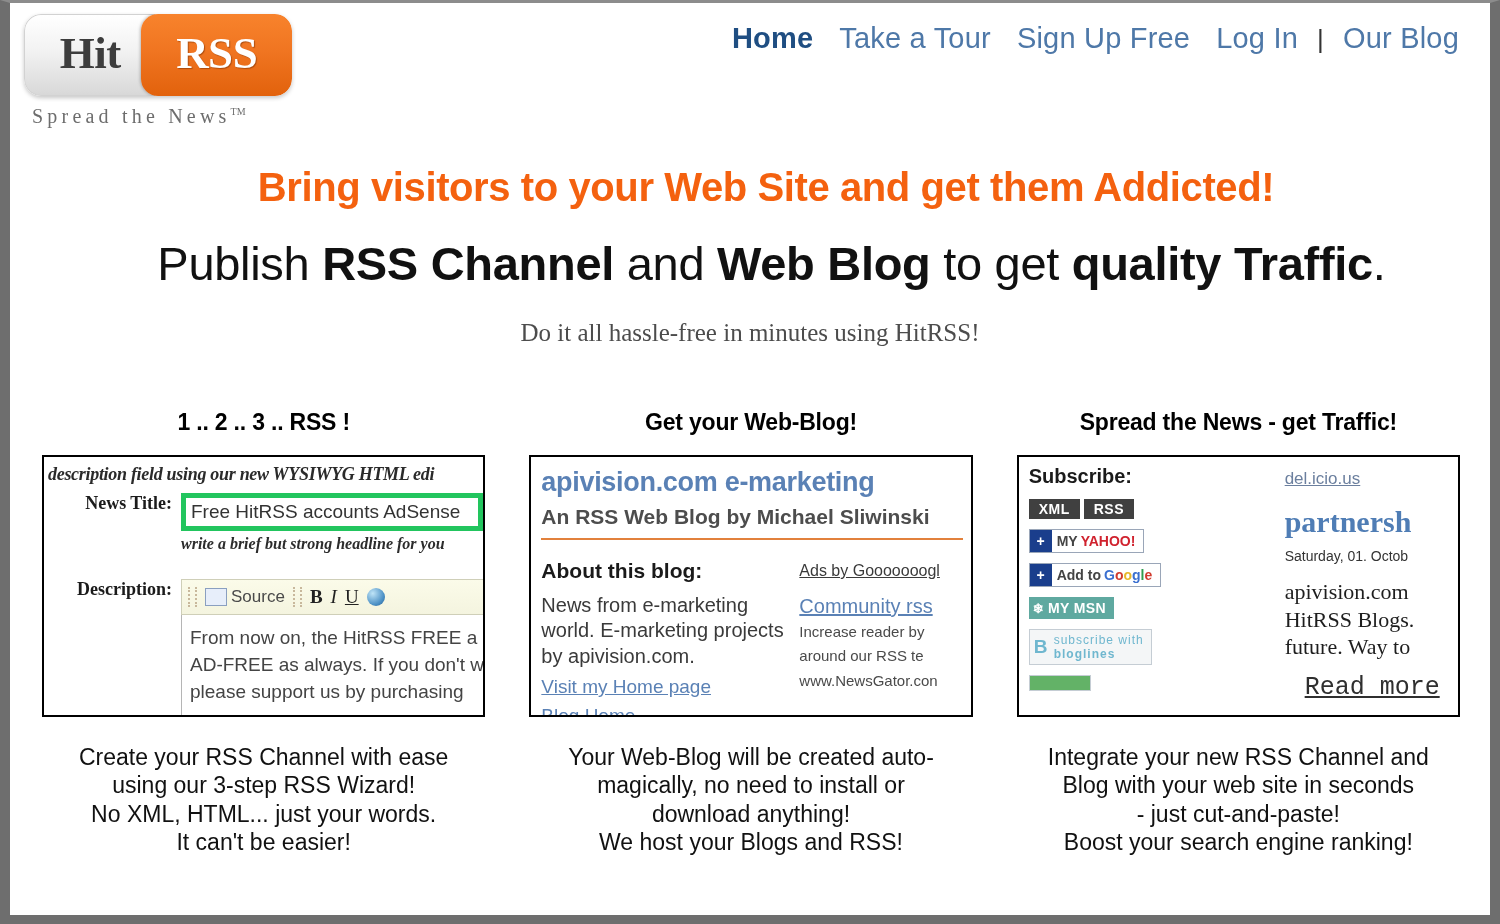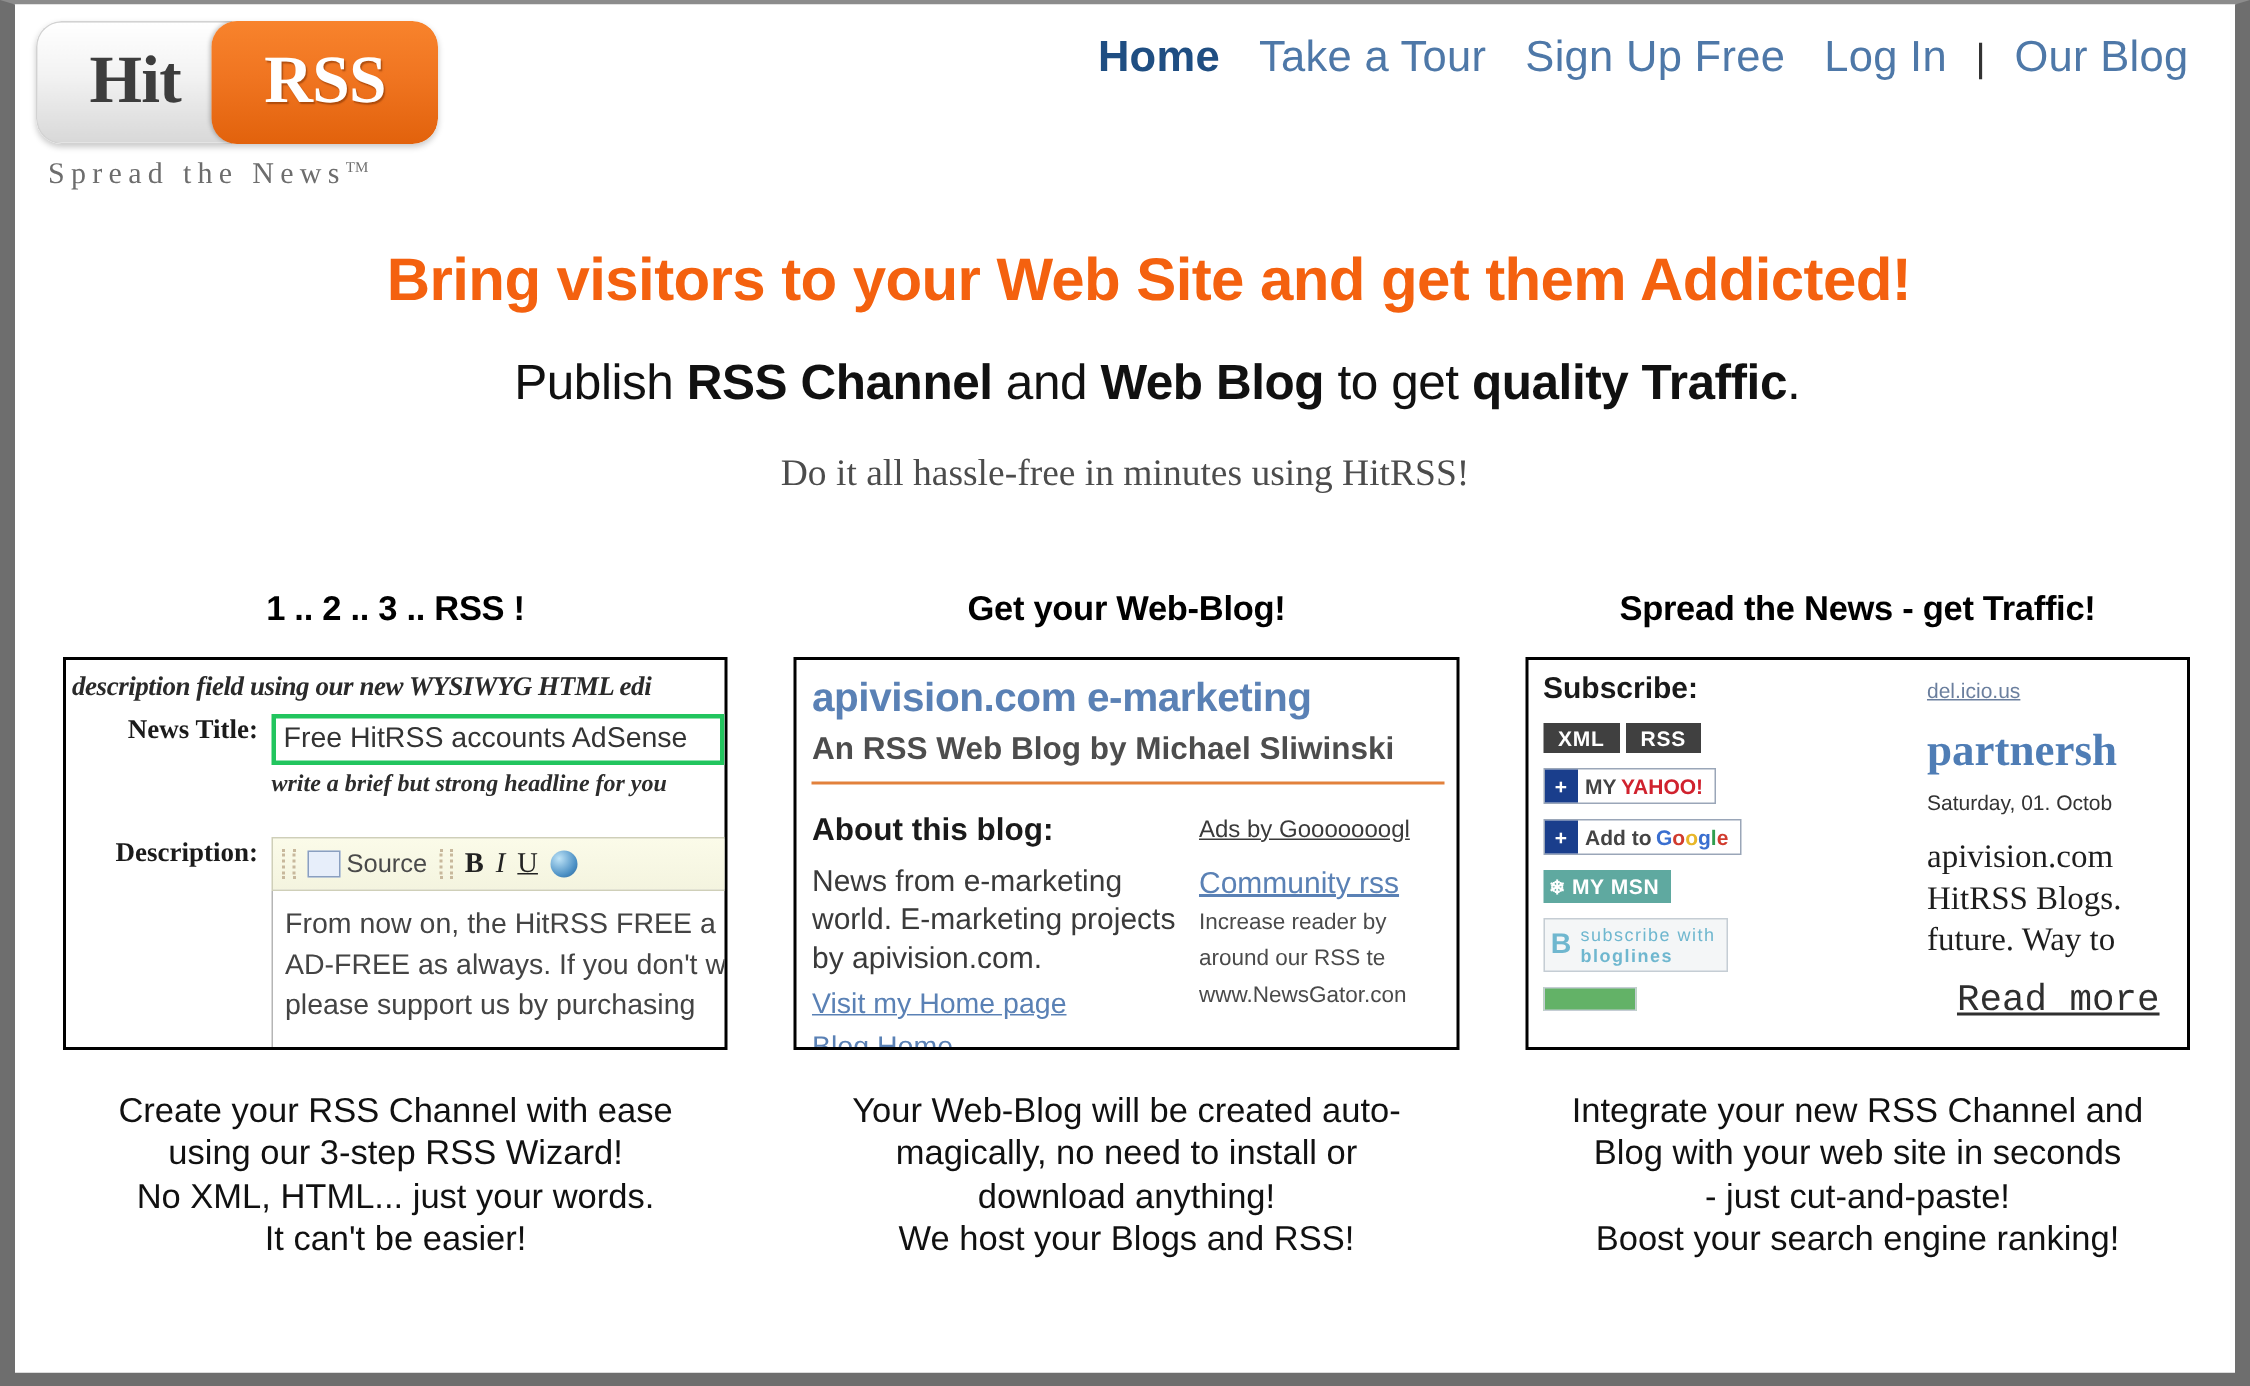--- a/index.html
+++ b/index.html
@@ -148,21 +148,21 @@
   #headline {
     font-size: 40px;
     font-weight: bold;
     color: #f4610f;
     letter-spacing: -0.4px;
     line-height: 1.1;
     padding-left: 32px;
   }
   #subheadline {
     margin-top: 27px;
-    font-size: 33px;
+    font-size: 47px;
     color: #111;
     letter-spacing: -0.3px;
     padding-left: 43px;
   }
   #subheadline b { font-weight: bold; }
   #tagline {
     margin-top: 28px;
     font-family: "Liberation Serif", serif;
     font-size: 25px;
     color: #4c4c4c;
@@ -228,21 +228,21 @@
     font-weight: bold;
     font-size: 18px;
     color: #1b1b1b;
     width: 128px;
     text-align: right;
     padding-right: 9px;
     flex: 0 0 auto;
   }
   .s1-input {
     flex: 1 1 auto;
-    border: 3px solid #22c55e;
+    border: 5px solid #22c55e;
     height: 28px;
     line-height: 28px;
     font-size: 19px;
     color: #333;
     padding-left: 5px;
     overflow: hidden;
     background: #fff;
   }
   .s1-hint {
     font-family: "Liberation Serif", serif;
@@ -439,21 +439,21 @@
   .bx-bl-t {
     font-size: 12px;
     color: #6fb7cf;
     line-height: 1.2;
     padding: 0 7px 0 2px;
     letter-spacing: 1px;
   }
   .bx-bl-t .bl2 { font-weight: bold; }
   .bx-cut { height: 14px; width: 60px; background: #63b267; border: 1px solid #c5cdd4; }
   .s3-deli {
-    font-size: 14px;
+    font-size: 17px;
     color: #6b7f9e;
     text-decoration: underline;
     margin-top: 4px;
   }
   .s3-post-title {
     font-family: "Liberation Serif", serif;
     font-size: 30px;
     font-weight: bold;
     color: #4f7db5;
     margin-top: 16px;

